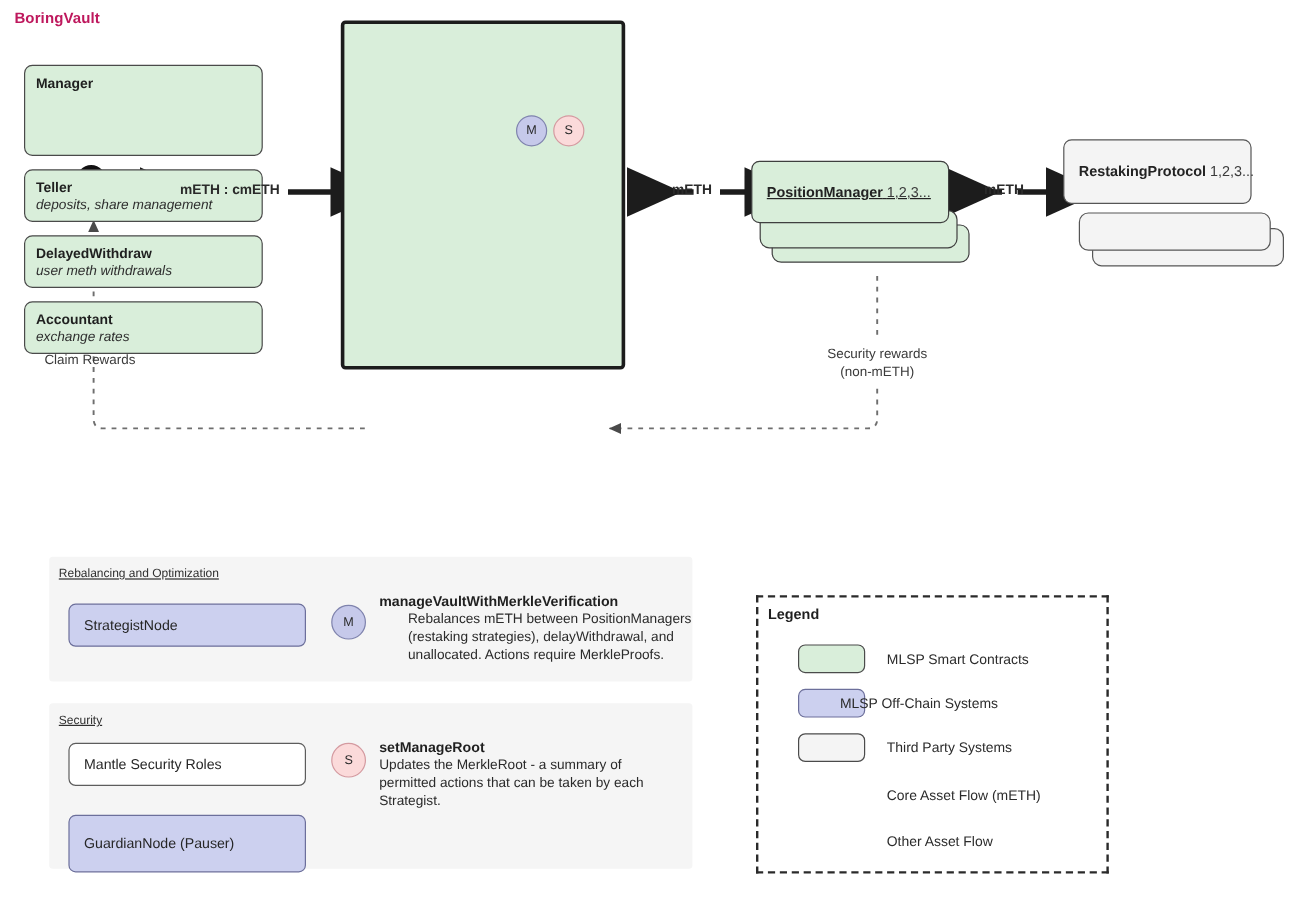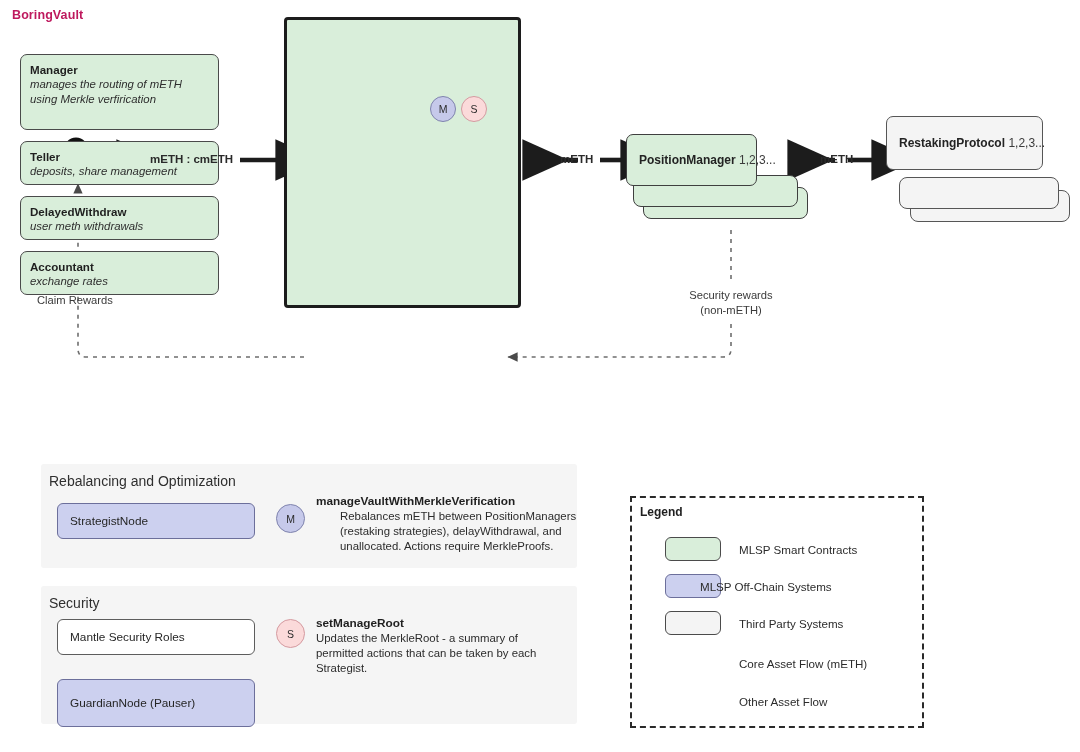--- a/index.html
+++ b/index.html
@@ -120,22 +120,23 @@
 
   
   .panel {
     position: absolute;
     background: #f5f5f5;
     border-radius: 3px;
     box-sizing: border-box;
   }
   .panel-title {
     position: absolute;
-    font-size: 14px;
+    font-size: 10px;
     color: #2f2f2f;
+    text-decoration: underline;
   }
   .item-box {
     position: absolute;
     box-sizing: border-box;
     border-radius: 6px;
     display: flex;
     align-items: center;
     padding-left: 12px;
     font-size: 11.8px;
     color: #262626;
@@ -236,21 +237,20 @@
 
     <line x1="663" y1="663" x2="717" y2="663" stroke="#1c1c1c" stroke-width="2.6" marker-end="url(#thickArrow)"></line>
     <line x1="663" y1="701" x2="718" y2="701" stroke="#6e6e6e" stroke-width="1.7" marker-end="url(#thinArrow)"></line>
   </svg>
 
   <div class="vault"></div>
   <div class="vault-title">BoringVault</div>
 
   <div class="sub" style="top:54px; height:76px;">
     <div class="ttl">Manager</div>
-    <div class="desc">manages the routing of mETH using Merkle verfirication</div>
   </div>
   <div class="badge badge-m" style="left:430px; top:96px; width:26px; height:26px;">M</div>
   <div class="badge badge-s" style="left:461px; top:96px; width:26px; height:26px;">S</div>
 
   <div class="sub" style="top:196px; height:44px;">
     <div class="ttl">DelayedWithdraw</div>
     <div class="desc">user meth withdrawals</div>
   </div>
 
   <div class="sub" style="top:141px; height:44px;">
@@ -265,21 +265,21 @@
 
   <div class="flowlabel" style="left:150px; top:153px;">mETH : cmETH</div>
   <div class="flowlabel" style="left:560px; top:153px;">mETH</div>
   <div class="flowlabel" style="left:820px; top:153px;">mETH</div>
   <div class="flowlabel-thin" style="left:37px; top:294px;">Claim Rewards</div>
   <div class="flowlabel-thin" style="left:672px; top:289px; width:118px;">Security rewards</div>
   <div class="flowlabel-thin" style="left:672px; top:304px; width:118px;">(non-mETH)</div>
 
   <div class="stack-layer green" style="left:643px; top:187px; width:165px; height:32px; border:1.6px solid #3f3f3f; background:#d9eeda;"></div>
   <div class="stack-layer green" style="left:633px; top:175px; width:165px; height:32px; border:1.6px solid #3f3f3f; background:#d9eeda;"></div>
-  <div class="node green" style="left:626px; top:134px; width:131px; height:52px;">
+  <div class="node green" style="left:626px; top:134px; width:165px; height:52px;text-decoration:underline;">
     <div style="padding-left:12px; font-size:12px;">
       <span class="nodelabel-strong">PositionManager</span><span>&nbsp;</span><span class="nodelabel-light">1,2,3...</span>
     </div>
   </div>
 
   <div class="stack-layer grey" style="left:910px; top:190px; width:160px; height:32px; border:1.6px solid #565656; background:#f4f4f4;"></div>
   <div class="stack-layer grey" style="left:899px; top:177px; width:160px; height:32px; border:1.6px solid #565656; background:#f4f4f4;"></div>
   <div class="node grey" style="left:886px; top:116px; width:157px; height:54px;">
     <div style="padding-left:12px; font-size:12px;">
       <span class="nodelabel-strong">RestakingProtocol</span><span>&nbsp;</span><span class="nodelabel-light">1,2,3...</span>

